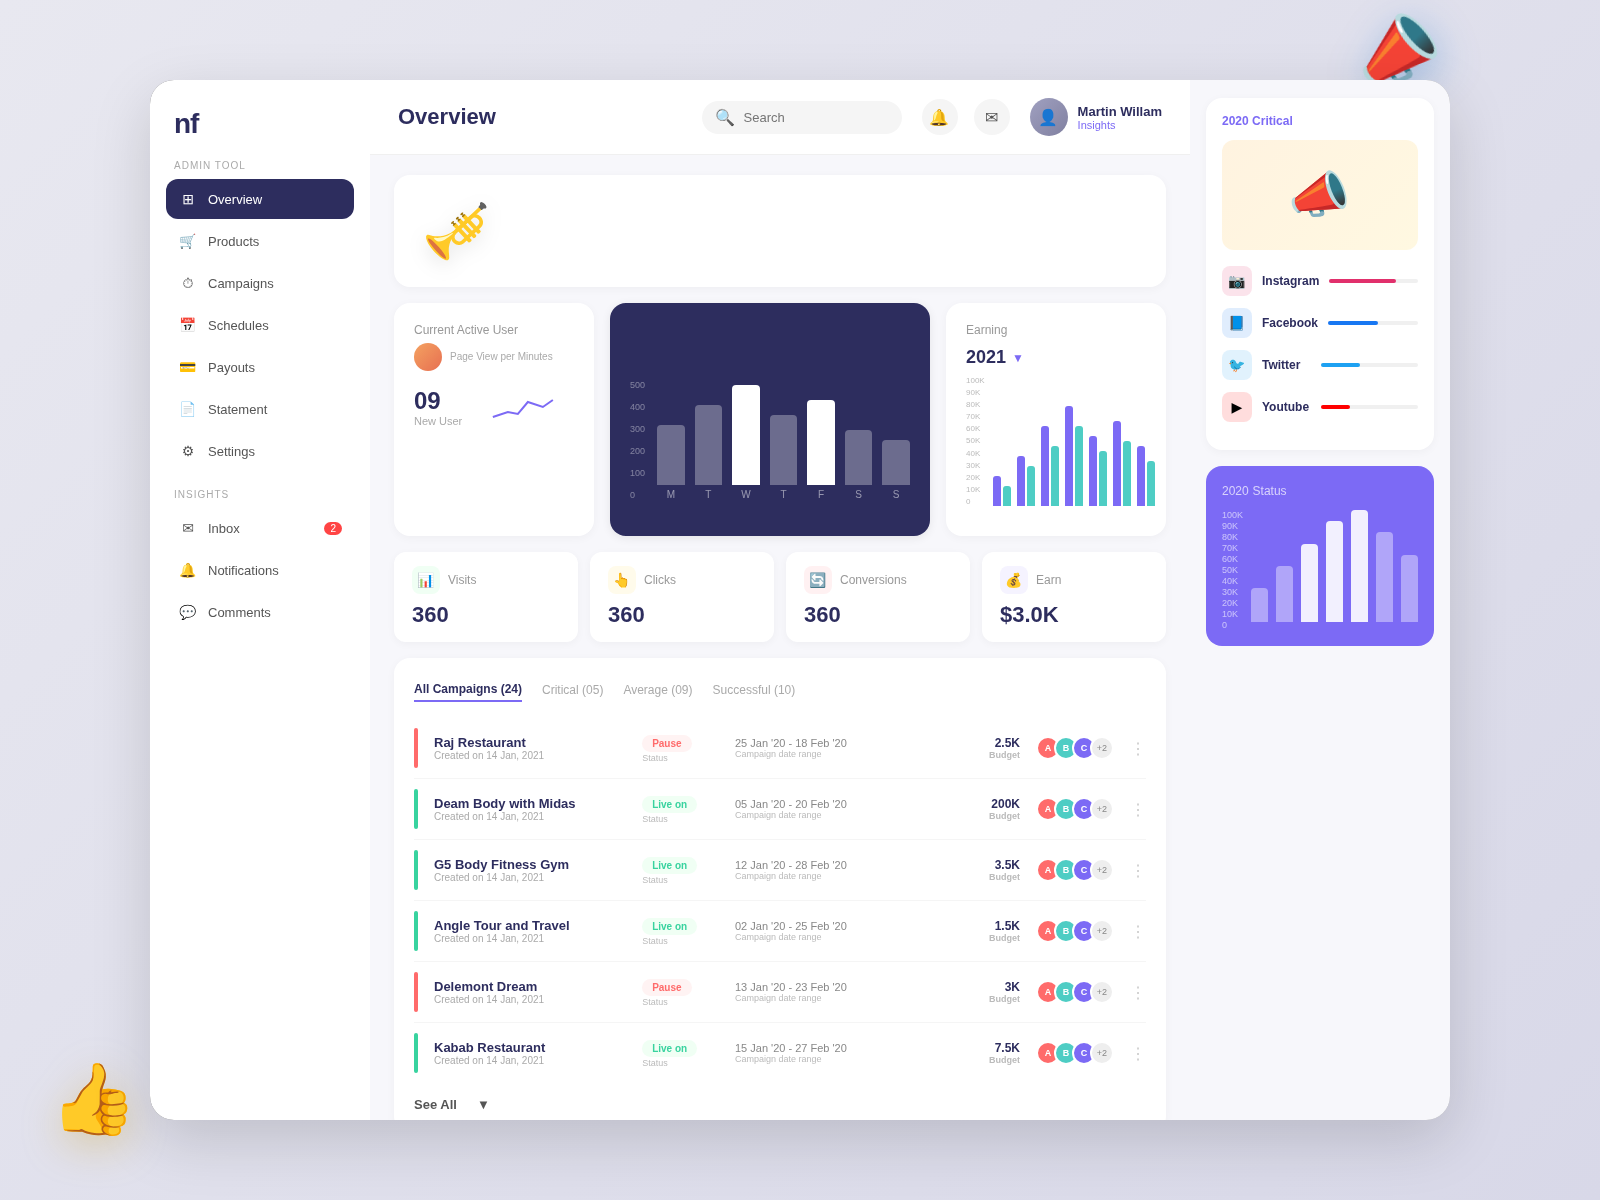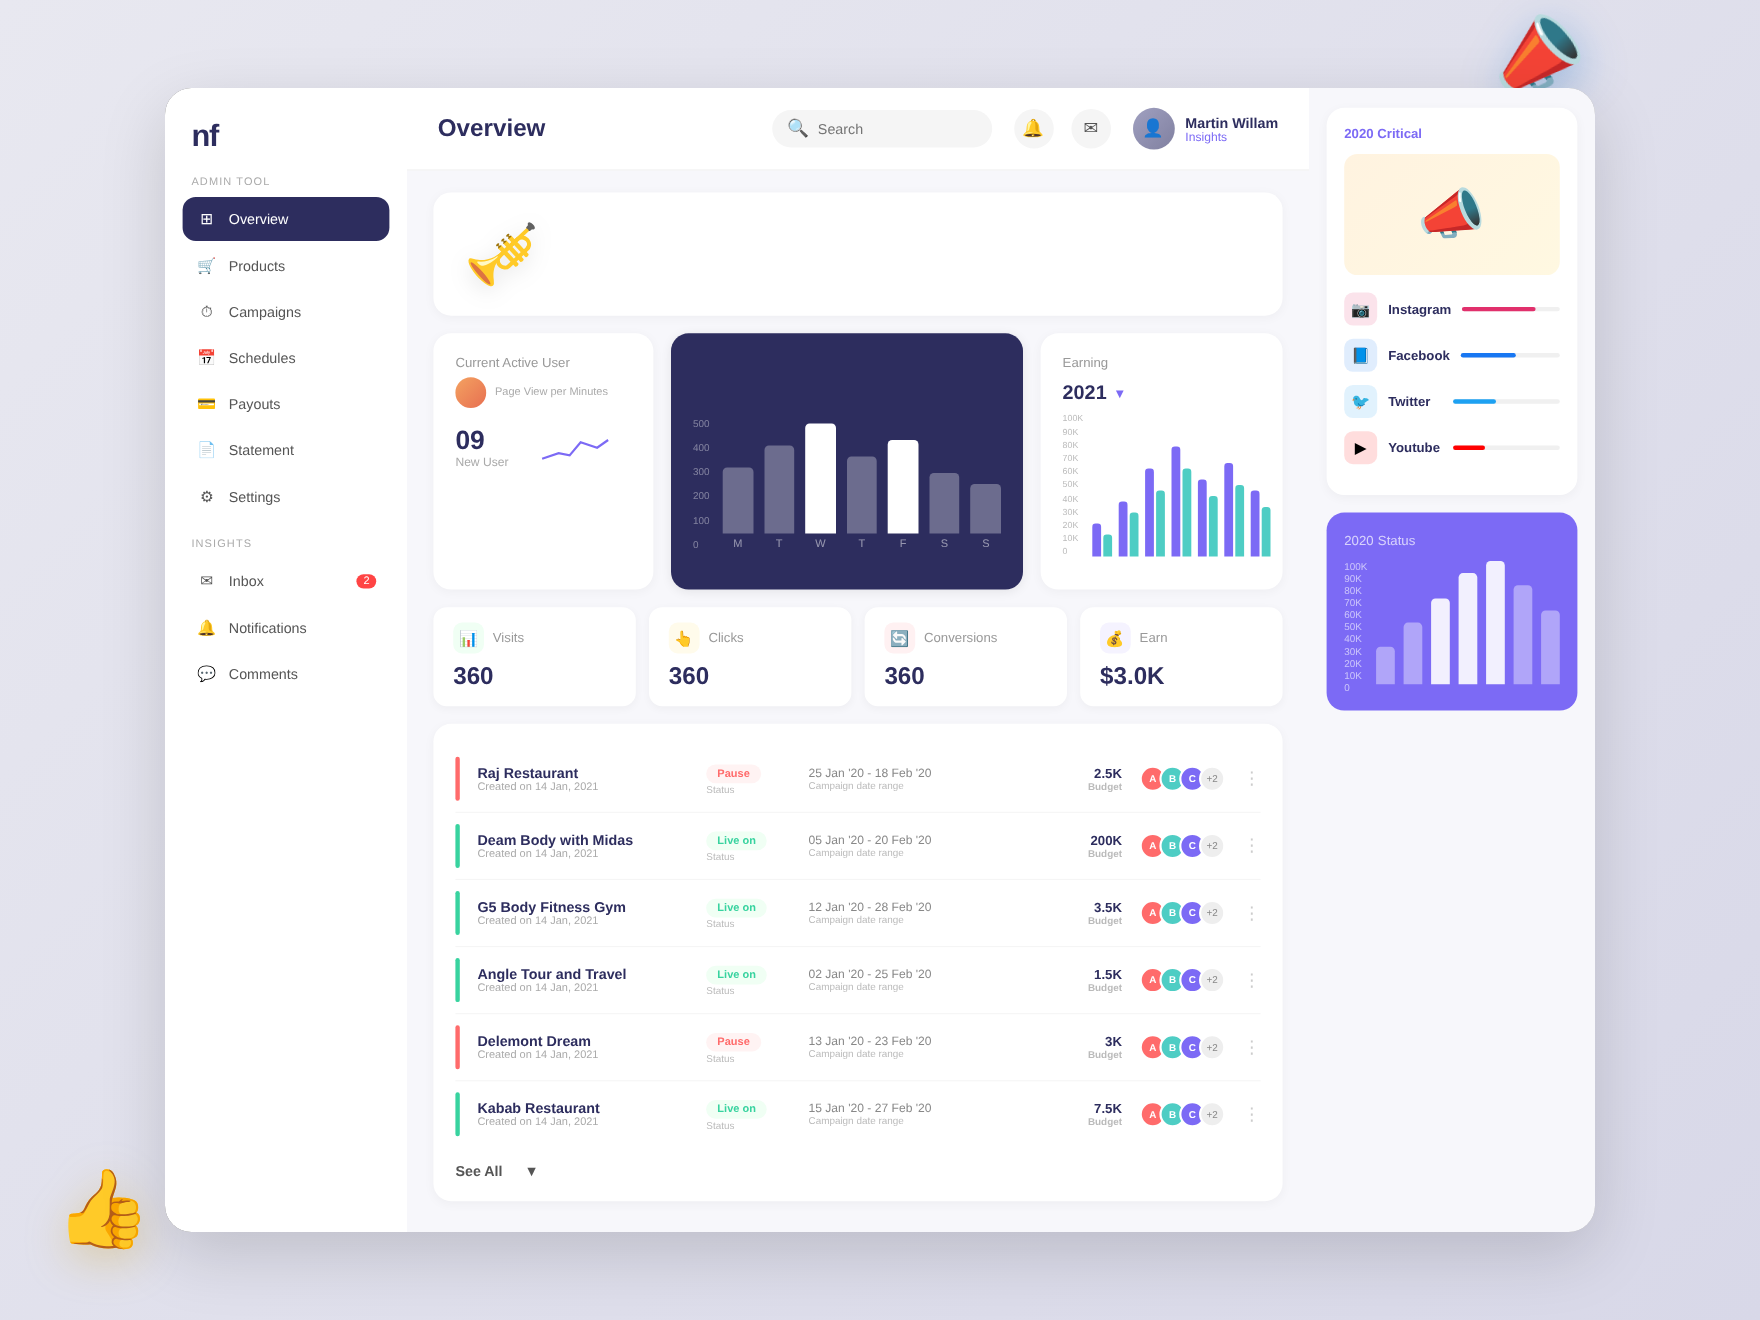--- a/index.html
+++ b/index.html
@@ -919,20 +919,26 @@
           <div class="metric-card">
     <div class="metric-header">
       <div class="metric-icon" style="background:#f5f3ff;">💰</div>
       <span class="metric-label">Earn</span>
     </div>
     <div class="metric-value">$3.0K</div>
   </div>
         </div>
 
       <div class="campaigns-section">
+        <div class="campaigns-header" id="campaigns-header">
+        <div class="campaigns-tab active">All Campaigns (24)</div>
+            <div class="campaigns-tab">Critical (05)</div>
+            <div class="campaigns-tab">Average (09)</div>
+            <div class="campaigns-tab">Successful (10)</div>
+          </div>
         <div id="campaigns-list">
         <div class="campaign-row">
     <div class="campaign-indicator" style="background:#ff6b6b;"></div>
     <div class="campaign-info">
       <div class="campaign-name">Raj Restaurant</div>
       <div class="campaign-date-created">Created on 14 Jan, 2021</div>
     </div>
     <div class="status-col">
       <span class="status-badge pause">Pause</span>
       <div style="font-size:9px;color:#bbb;margin-top:2px;">Status</div>

